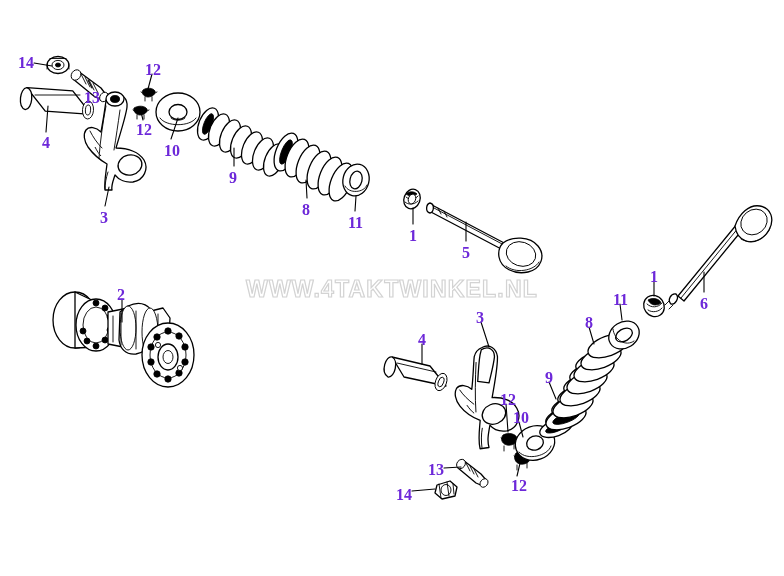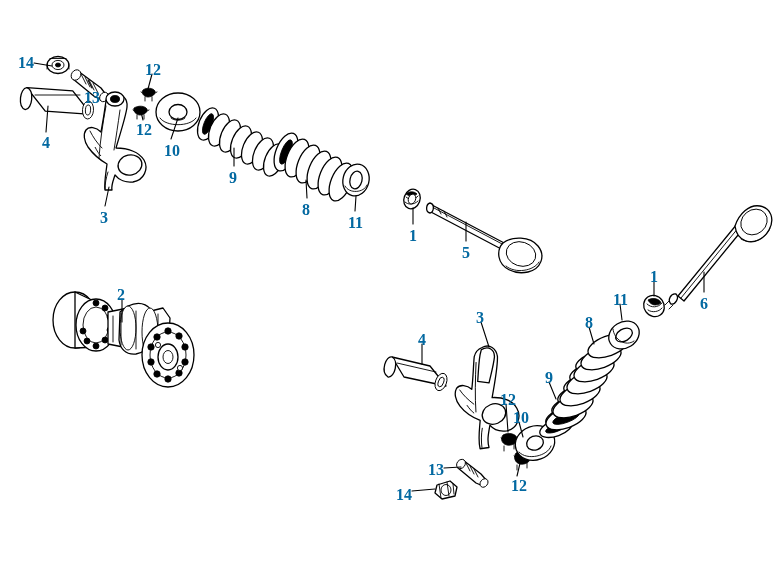--- a/index.html
+++ b/index.html
@@ -1,21 +1,21 @@
 <!DOCTYPE html>
 <html><head>
 <meta charset="utf-8">
 <style>
   html,body{margin:0;padding:0;background:#ffffff;}
   body{width:784px;height:576px;overflow:hidden;
        font-family:"Liberation Serif",serif;}
   #stage{position:relative;width:784px;height:576px;background:#fff;}
   svg.layer{position:absolute;left:0;top:0;width:784px;height:576px;}
   .lbl{position:absolute;font-family:"Liberation Serif",serif;
-       font-size:16px;font-weight:700;color:#0369a1;line-height:1;
+       font-size:16px;font-weight:700;color:#6d28d9;line-height:1;
        white-space:nowrap;}
   .wm{position:absolute;left:222px;top:272px;width:340px;height:34px;
       display:flex;align-items:center;justify-content:center;
       font-family:"Liberation Sans",sans-serif;font-size:23px;
       font-weight:700;letter-spacing:1.2px;
       color:#ffffff;
       -webkit-text-stroke:1.2px #d3d3d3;
       text-shadow:0 0 0 #d9d9d9;
       pointer-events:none;}
 </style>
@@ -390,20 +390,21 @@
       <path class="lead" d="M422 344 L422 364"></path>
       <path class="lead" d="M481 322 L489 347"></path>
       <path class="lead" d="M506 404 L508 432"></path>
       <path class="lead" d="M519 422 L523 437"></path>
       <path class="lead" d="M517 476 L521 459"></path>
       <path class="lead" d="M444 468 L461 467"></path>
       <path class="lead" d="M412 491 L435 489"></path>
     </g>
   </svg>
 
+  <div class="wm">WWW.4TAKTWINKEL.NL</div>
 
   <div id="labels">
     <span class="lbl" style="left:18px;top:55px">14</span>
     <span class="lbl" style="left:84px;top:90px">13</span>
     <span class="lbl" style="left:145px;top:62px">12</span>
     <span class="lbl" style="left:136px;top:122px">12</span>
     <span class="lbl" style="left:42px;top:135px">4</span>
     <span class="lbl" style="left:164px;top:143px">10</span>
     <span class="lbl" style="left:100px;top:210px">3</span>
     <span class="lbl" style="left:229px;top:170px">9</span>

